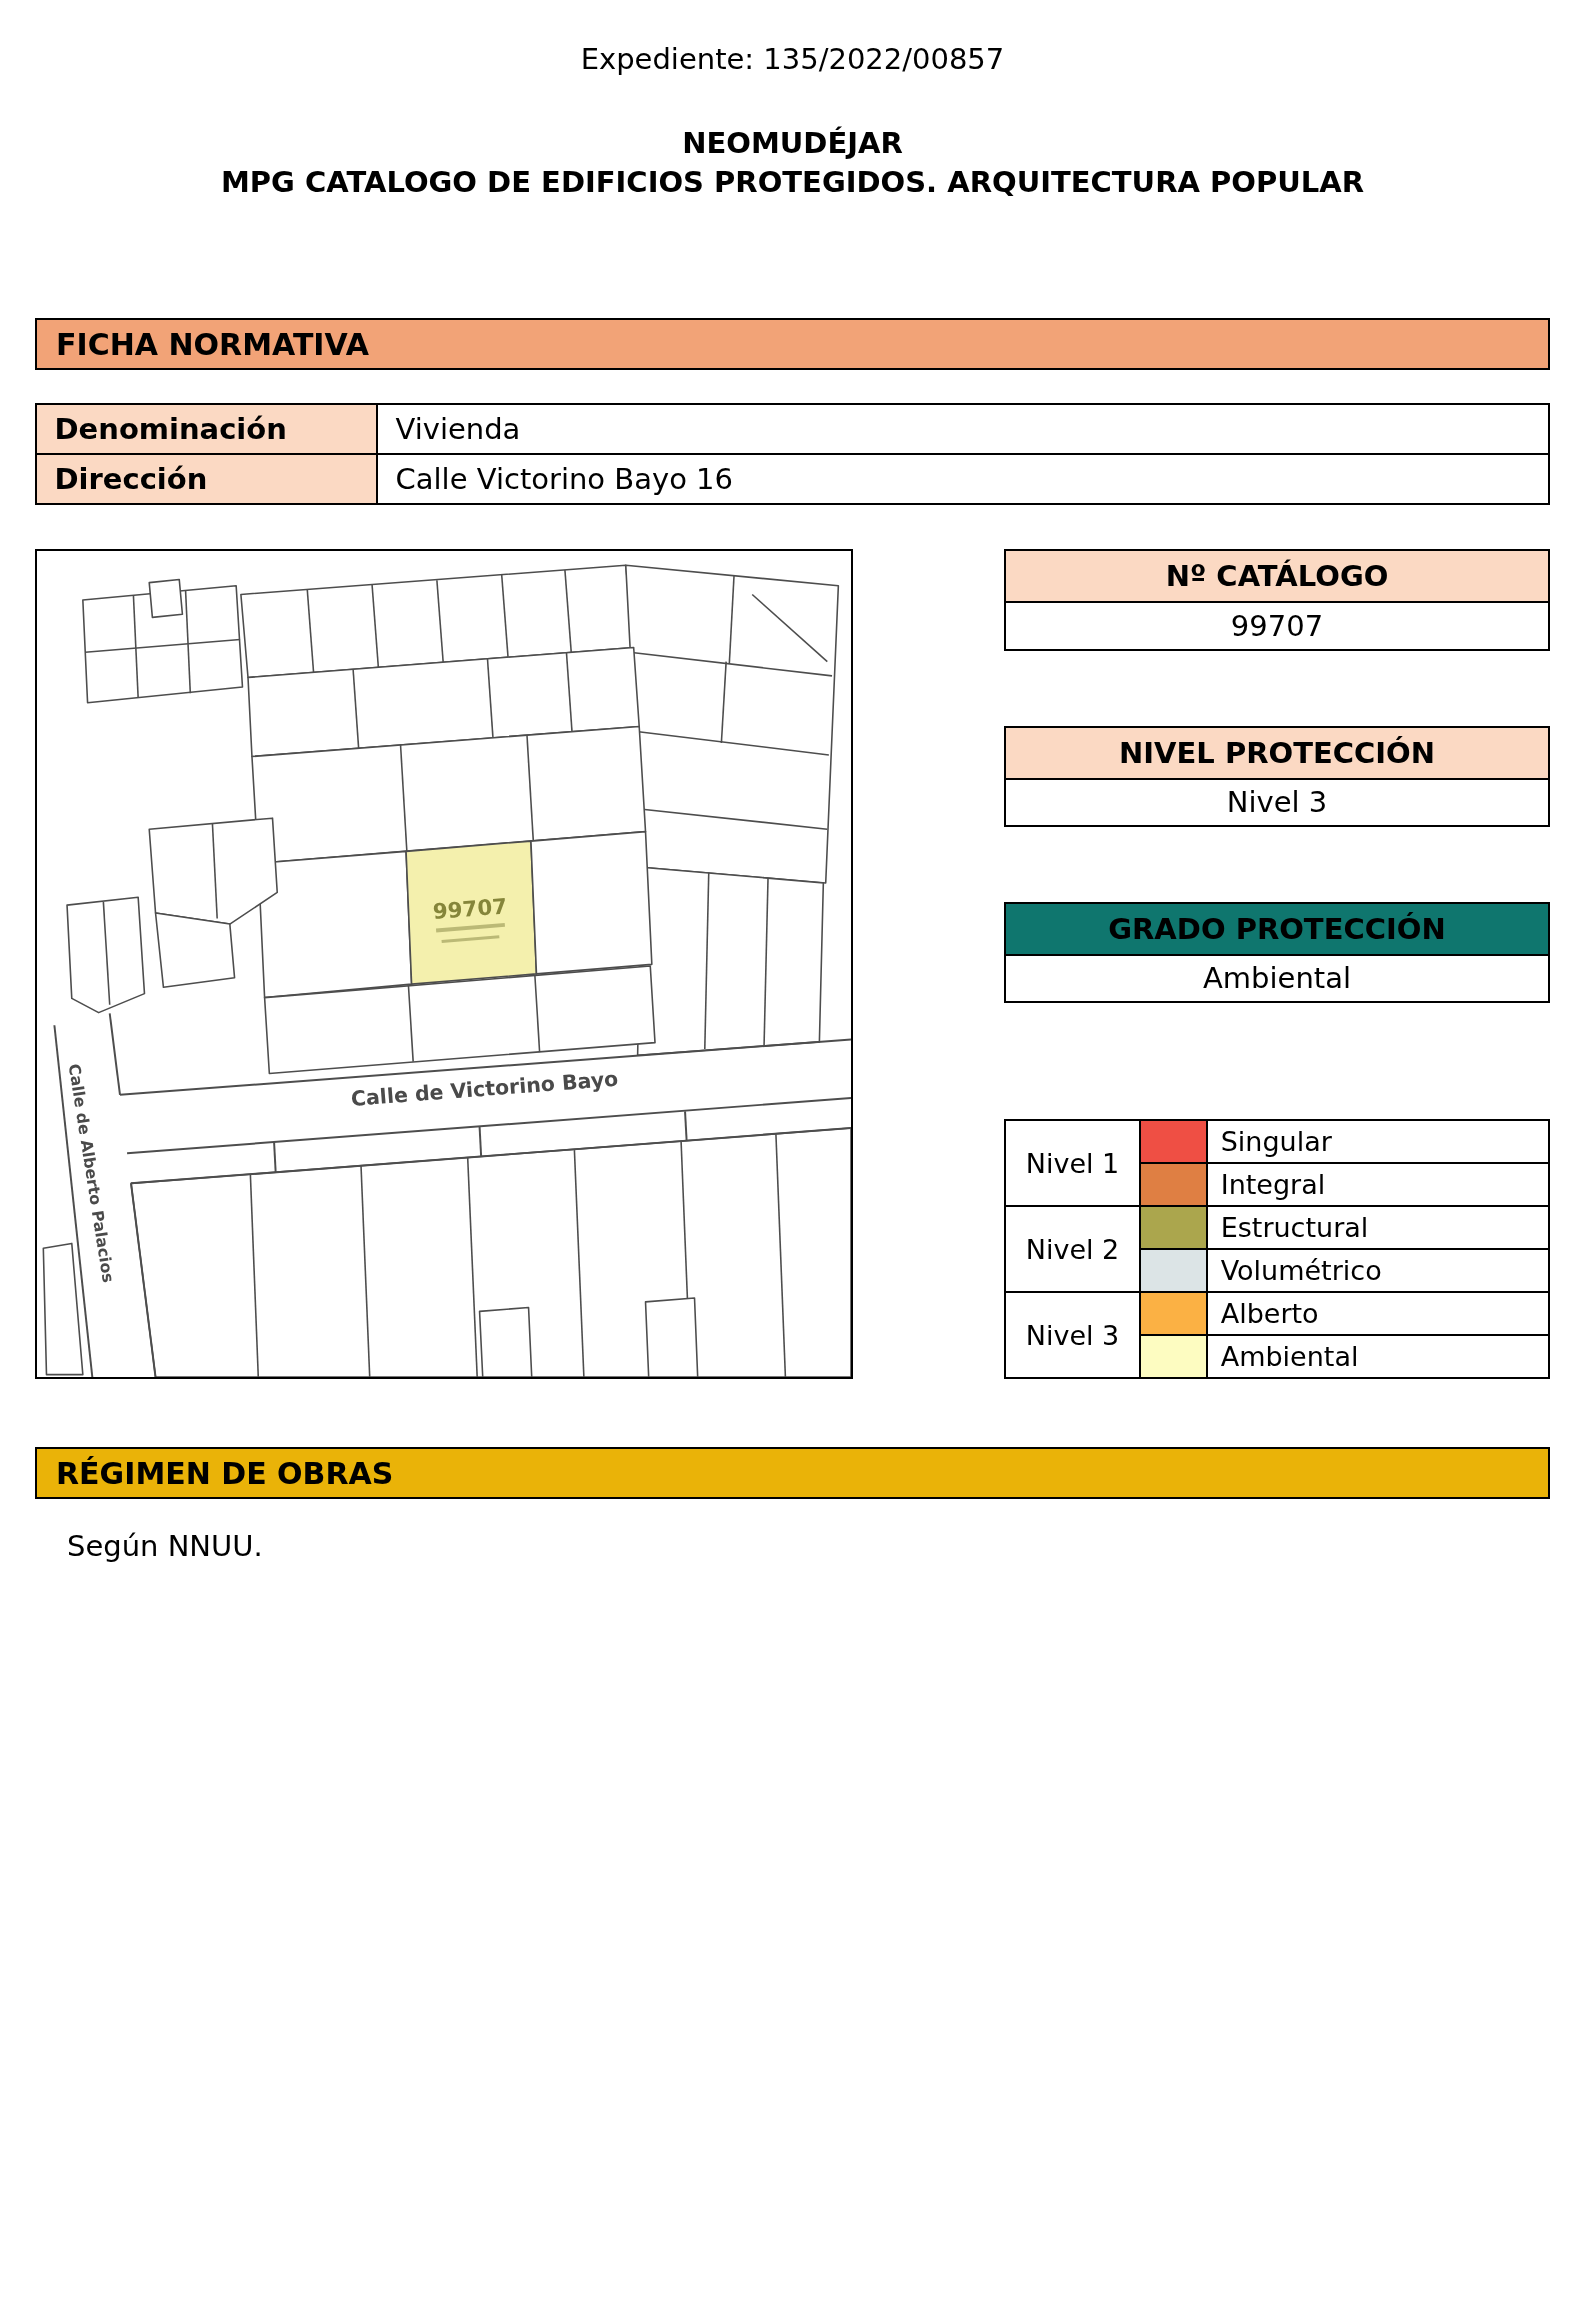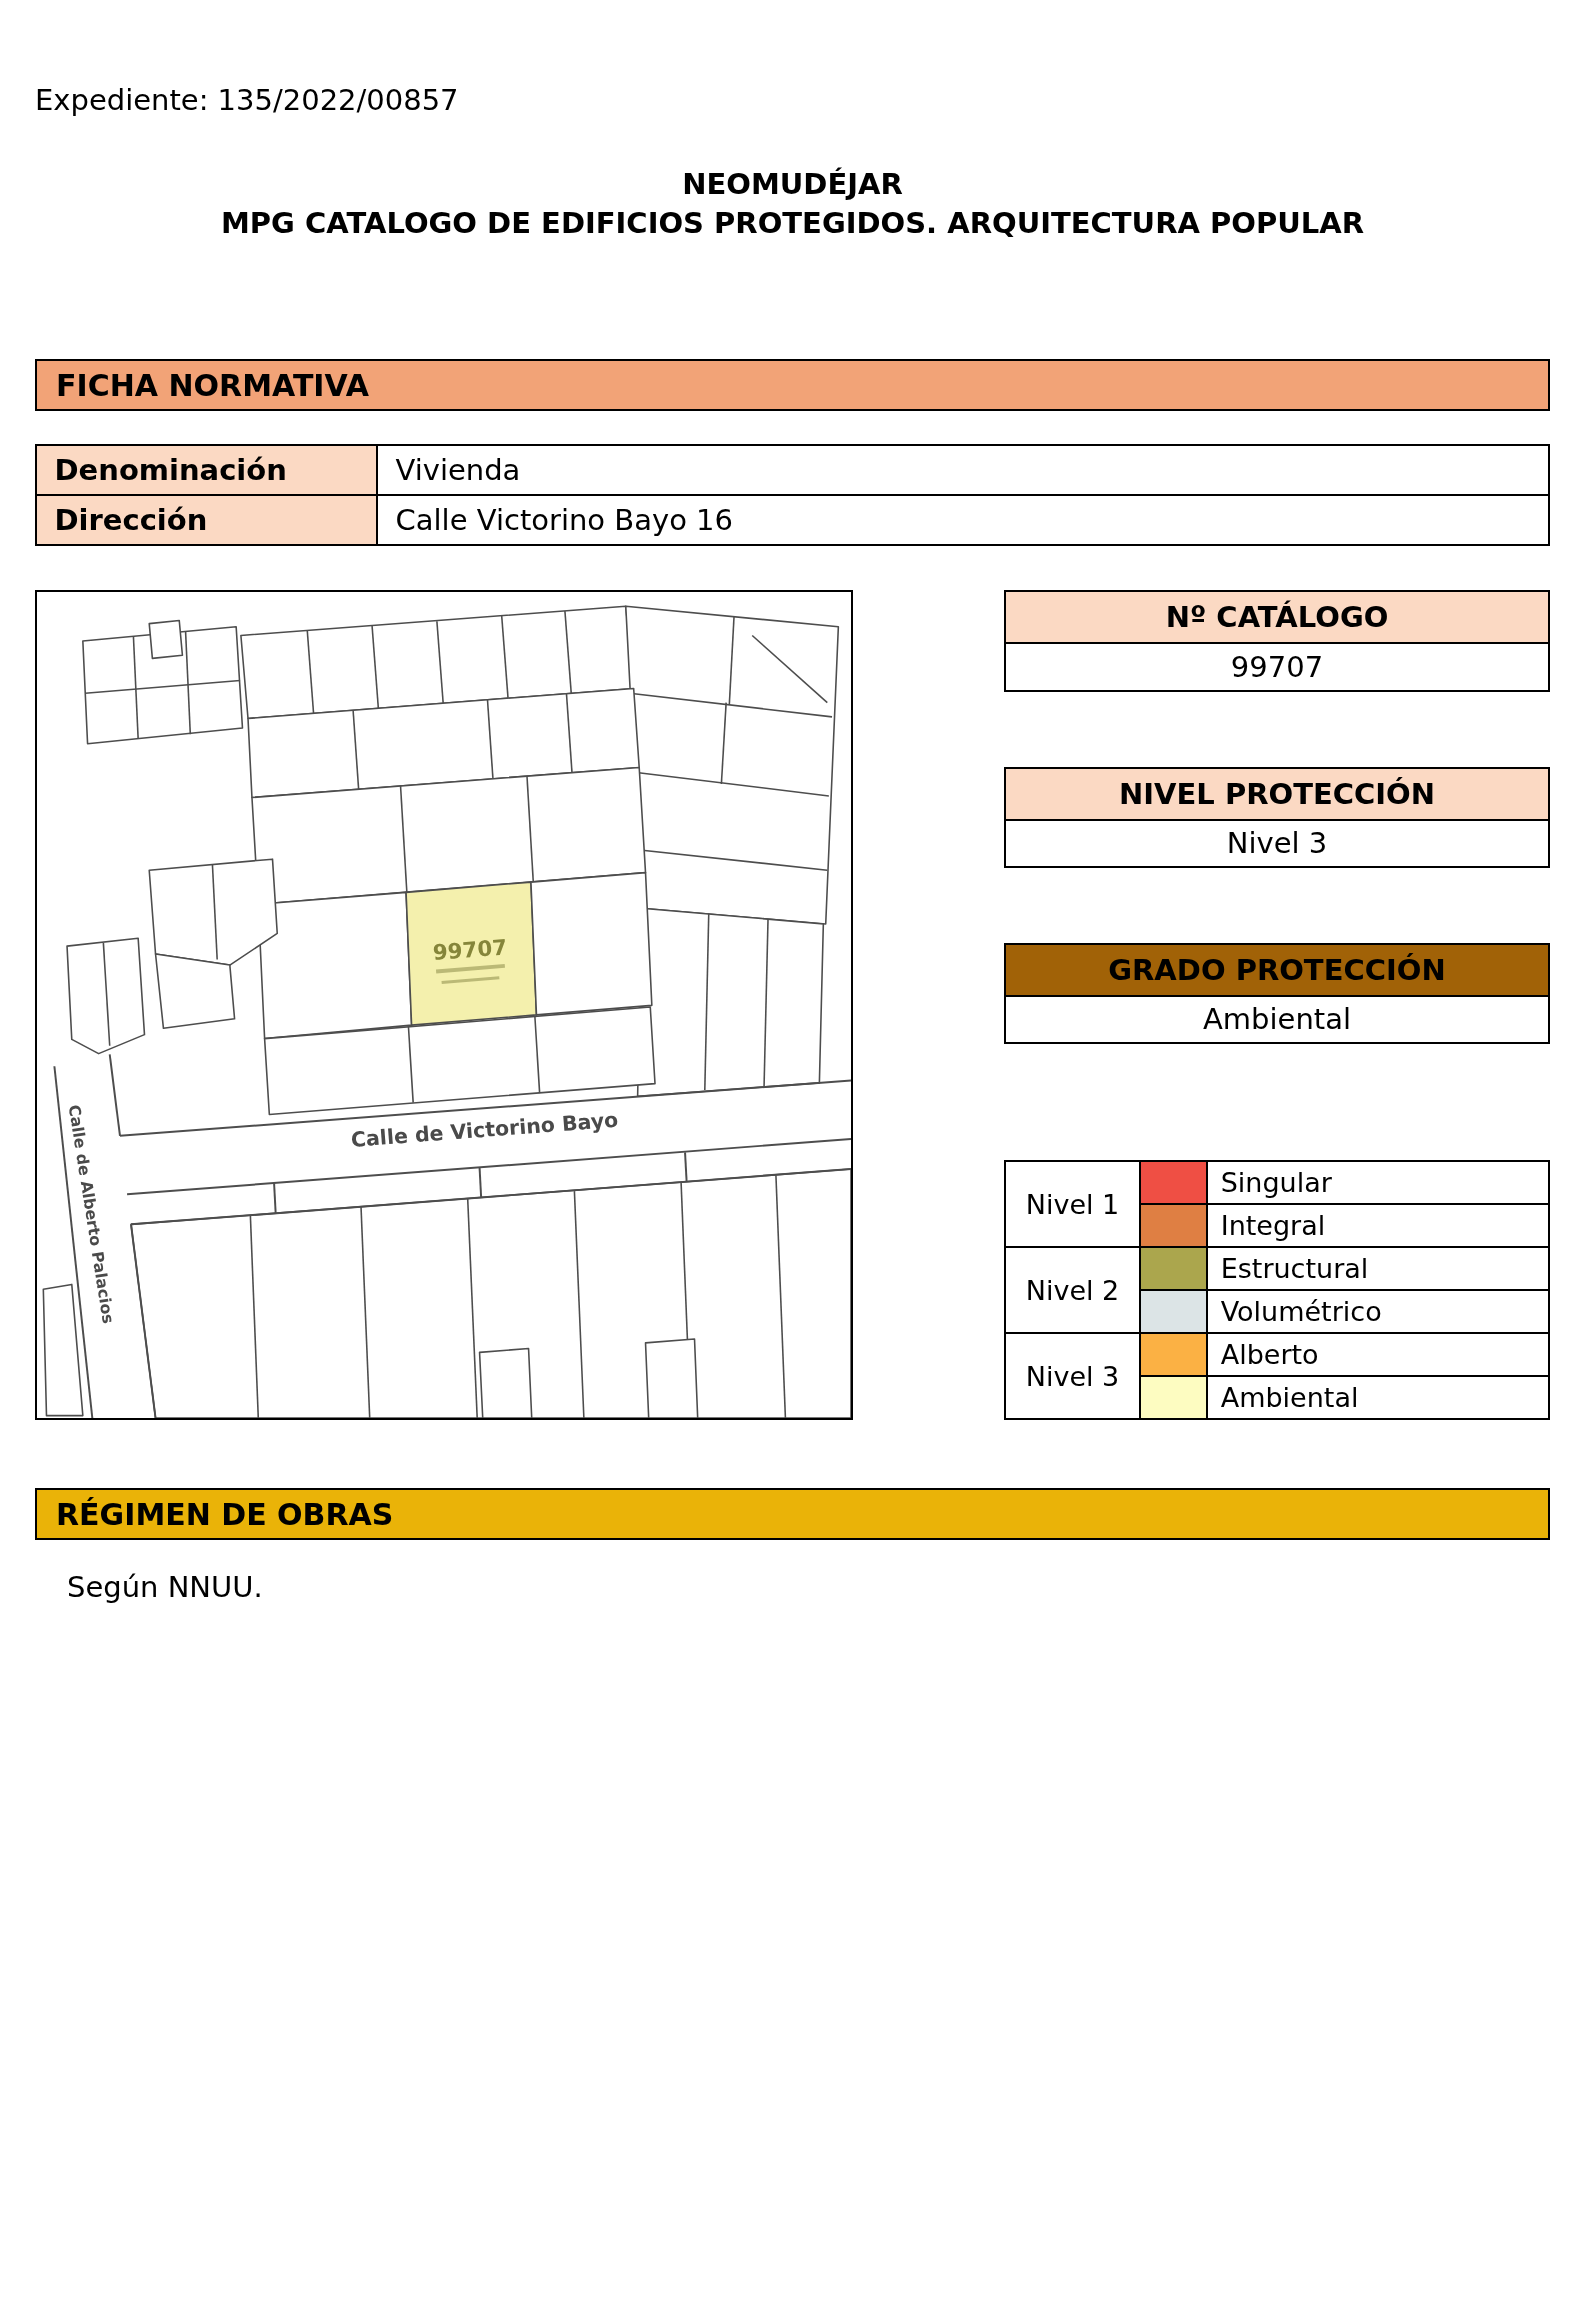--- a/index.html
+++ b/index.html
@@ -4,21 +4,21 @@
 <style>
   * { box-sizing: border-box; margin: 0; padding: 0; }
   html, body {
     width: 1585px; height: 2319px;
     background: #ffffff;
     font-family: "DejaVu Sans", "Liberation Sans", sans-serif;
     color: #000;
   }
   .page { position: relative; width: 1585px; height: 2319px; padding: 0 35px; overflow: hidden; }
 
-  .expediente { padding-top: 83px; text-align: left; font-size: 29px; }
+  .expediente { padding-top: 42px; text-align: center; font-size: 29px; }
 
   .title { margin-top: 48px; text-align: center; font-weight: bold; font-size: 29px; line-height: 1.35; }
 
   .section-bar {
     margin-top: 116px;
     border: 2.4px solid #000;
     font-weight: bold;
     font-size: 30px;
     padding: 6.4px 19px;
   }
@@ -168,21 +168,21 @@
         <div class="info-header" style="background: rgb(251, 217, 195);">Nº CATÁLOGO</div>
         <div class="info-value">99707</div>
       </div>
 
       <div class="info-block">
         <div class="info-header" style="background: rgb(251, 217, 195);">NIVEL PROTECCIÓN</div>
         <div class="info-value">Nivel 3</div>
       </div>
 
       <div class="info-block">
-        <div class="info-header" style="background: #a16207;">GRADO PROTECCIÓN</div>
+        <div class="info-header" style="background: #0f766e;">GRADO PROTECCIÓN</div>
         <div class="info-value">Ambiental</div>
       </div>
 
       <table class="legend">
         <tbody>
             <tr>
           <td class="lvl" rowspan="2">Nivel 1</td>
           <td class="sw" style="background: rgb(239, 79, 68);"></td>
           <td class="lab">Singular</td>
         </tr>

